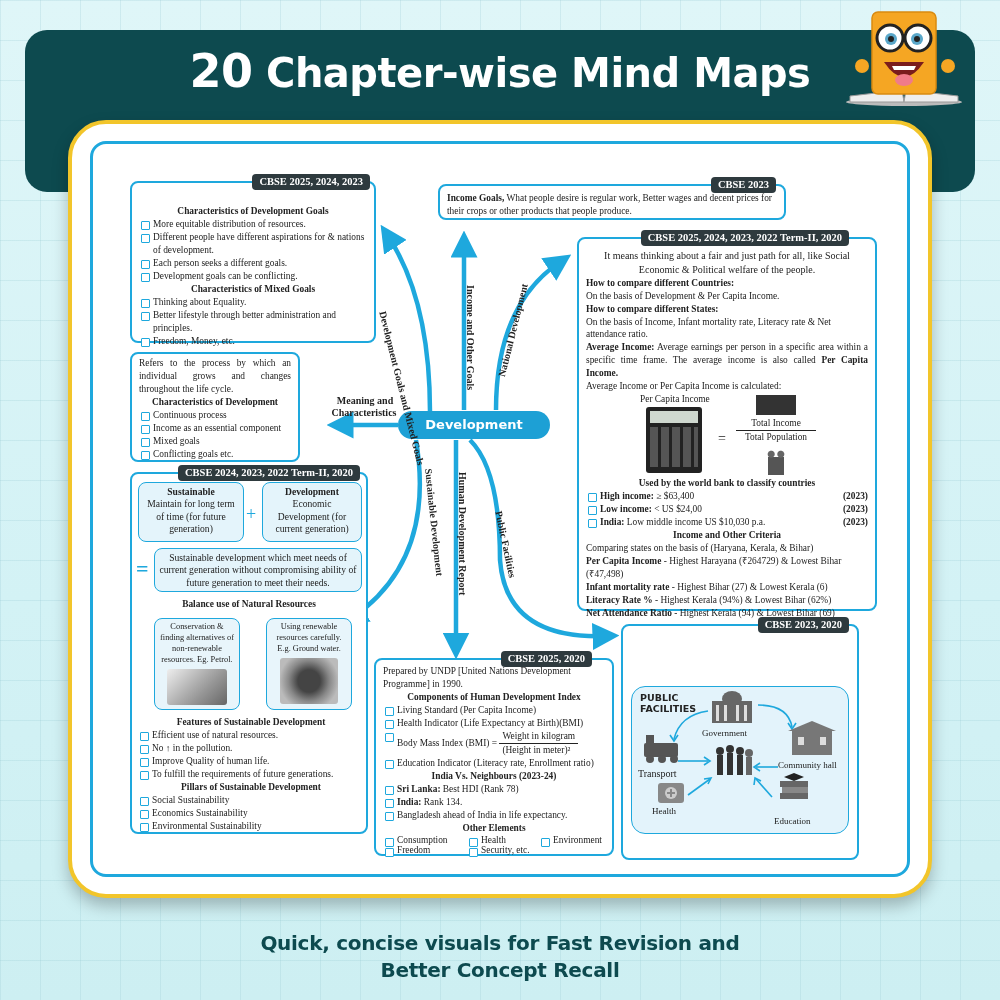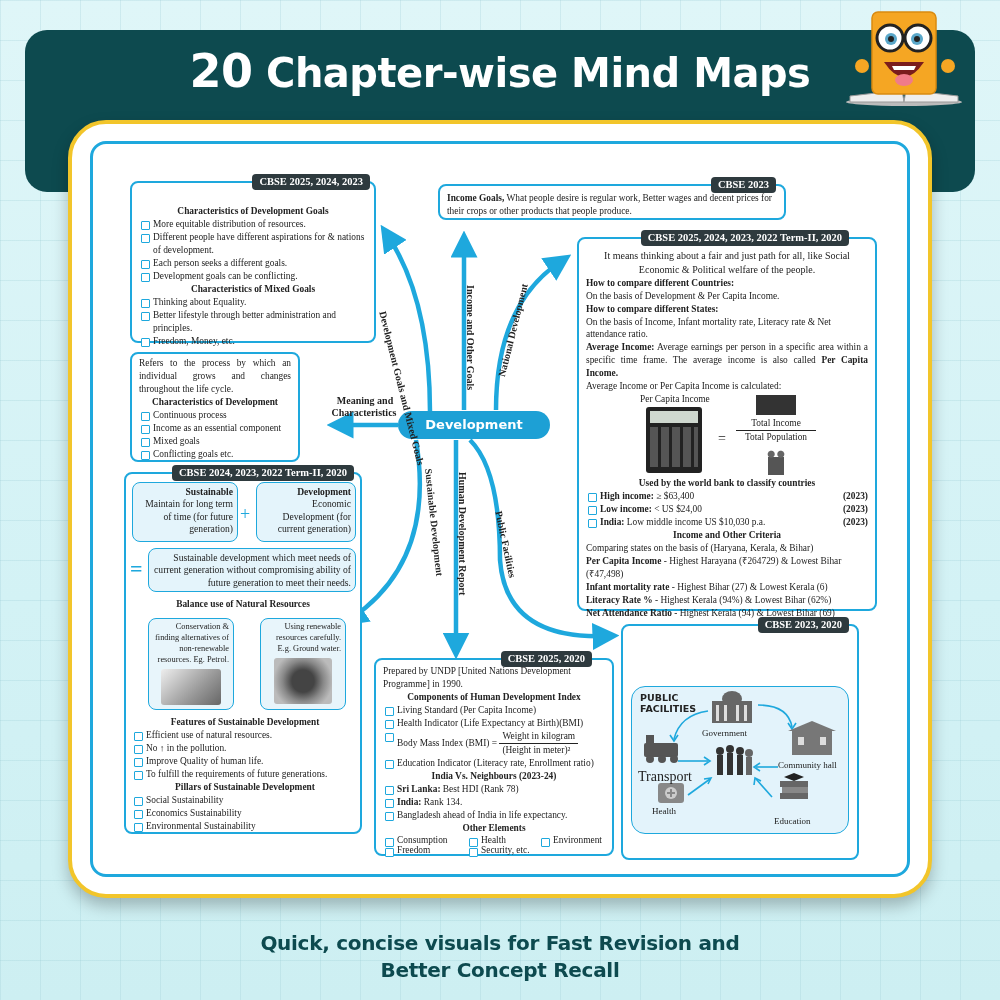--- a/index.html
+++ b/index.html
@@ -64,21 +64,21 @@
     font-family: "DejaVu Sans", sans-serif; font-weight: bold; font-size: 13px;
     text-align: center; line-height: 28px;
   }
   .branch-label {
     position: absolute; font-weight: bold; font-size: 10px; color: #222; white-space: nowrap;
   }
   svg.arrows { position: absolute; left: 0; top: 0; }
 
   .sub-box {
     position: absolute; border: 1.8px solid #1ea8dd; border-radius: 8px;
-    background: #e4f4fb; font-size: 9.6px; text-align: right; line-height: 1.3;
+    background: #e4f4fb; font-size: 9.6px; text-align: center; line-height: 1.3;
     padding: 3px 4px;
   }
   .img-ph { margin: 3px auto 0; border-radius: 3px; }
 
   .footer {
     position: absolute; left: 0; top: 930px; width: 1000px; text-align: center;
     font-family: "DejaVu Sans", sans-serif; font-weight: bold; font-size: 20px;
     color: #0d4a4f; line-height: 1.35; letter-spacing: -0.3px;
   }
   .frac { display: inline-block; vertical-align: middle; text-align: left; }
@@ -167,21 +167,21 @@
 
 <div class="box" style="left:130px;top:352px;width:170px;height:110px;padding-top:3px;">
   <div class="just">Refers to the process by which an individual grows and changes throughout the life cycle.</div>
   <div class="h">Characteristics of Development</div>
   <div class="li">Continuous process</div>
   <div class="li">Income as an essential component</div>
   <div class="li">Mixed goals</div>
   <div class="li">Conflicting goals etc.</div>
 </div>
 
-<div class="box" style="left:124px;top:472px;width:238px;height:362px;">
+<div class="box" style="left:130px;top:472px;width:238px;height:362px;">
   <div class="tag" style="right:6px;">CBSE 2024, 2023, 2022 Term-II, 2020</div>
   <div class="sub-box" style="left:6px;top:8px;width:106px;height:60px;">
     <div style="font-weight:bold;">Sustainable</div>
     <div>Maintain for long term of time (for future generation)</div>
   </div>
   <div style="position:absolute;left:114px;top:28px;color:#1ea8dd;font-size:18px;">+</div>
   <div class="sub-box" style="left:130px;top:8px;width:100px;height:60px;">
     <div style="font-weight:bold;">Development</div>
     <div>Economic Development (for current generation)</div>
   </div>
@@ -346,21 +346,21 @@
       </g>
 
       <g fill="#666">
         <rect x="148" y="106" width="28" height="6"></rect>
           <rect x="150" y="100" width="26" height="6" fill="#888"></rect>
         <rect x="148" y="94" width="28" height="6"></rect>
           <path d="M152 90 L162 86 L172 90 L162 94 Z" fill="#222"></path>
       </g>
     </svg>
     <div style="position:absolute;left:70px;top:40px;font-size:9px;">Government</div>
-    <div style="position:absolute;left:6px;top:80px;font-size:14px;">Transport</div>
+    <div style="position:absolute;left:6px;top:80px;font-size:10px;">Transport</div>
     <div style="position:absolute;left:146px;top:72px;font-size:9px;">Community hall</div>
     <div style="position:absolute;left:20px;top:118px;font-size:9px;">Health</div>
     <div style="position:absolute;left:142px;top:128px;font-size:9px;">Education</div>
   </div>
 </div>
 
 <div class="footer">
   <div>Quick, concise visuals for Fast Revision and</div>
   <div>Better Concept Recall</div>
 </div>

